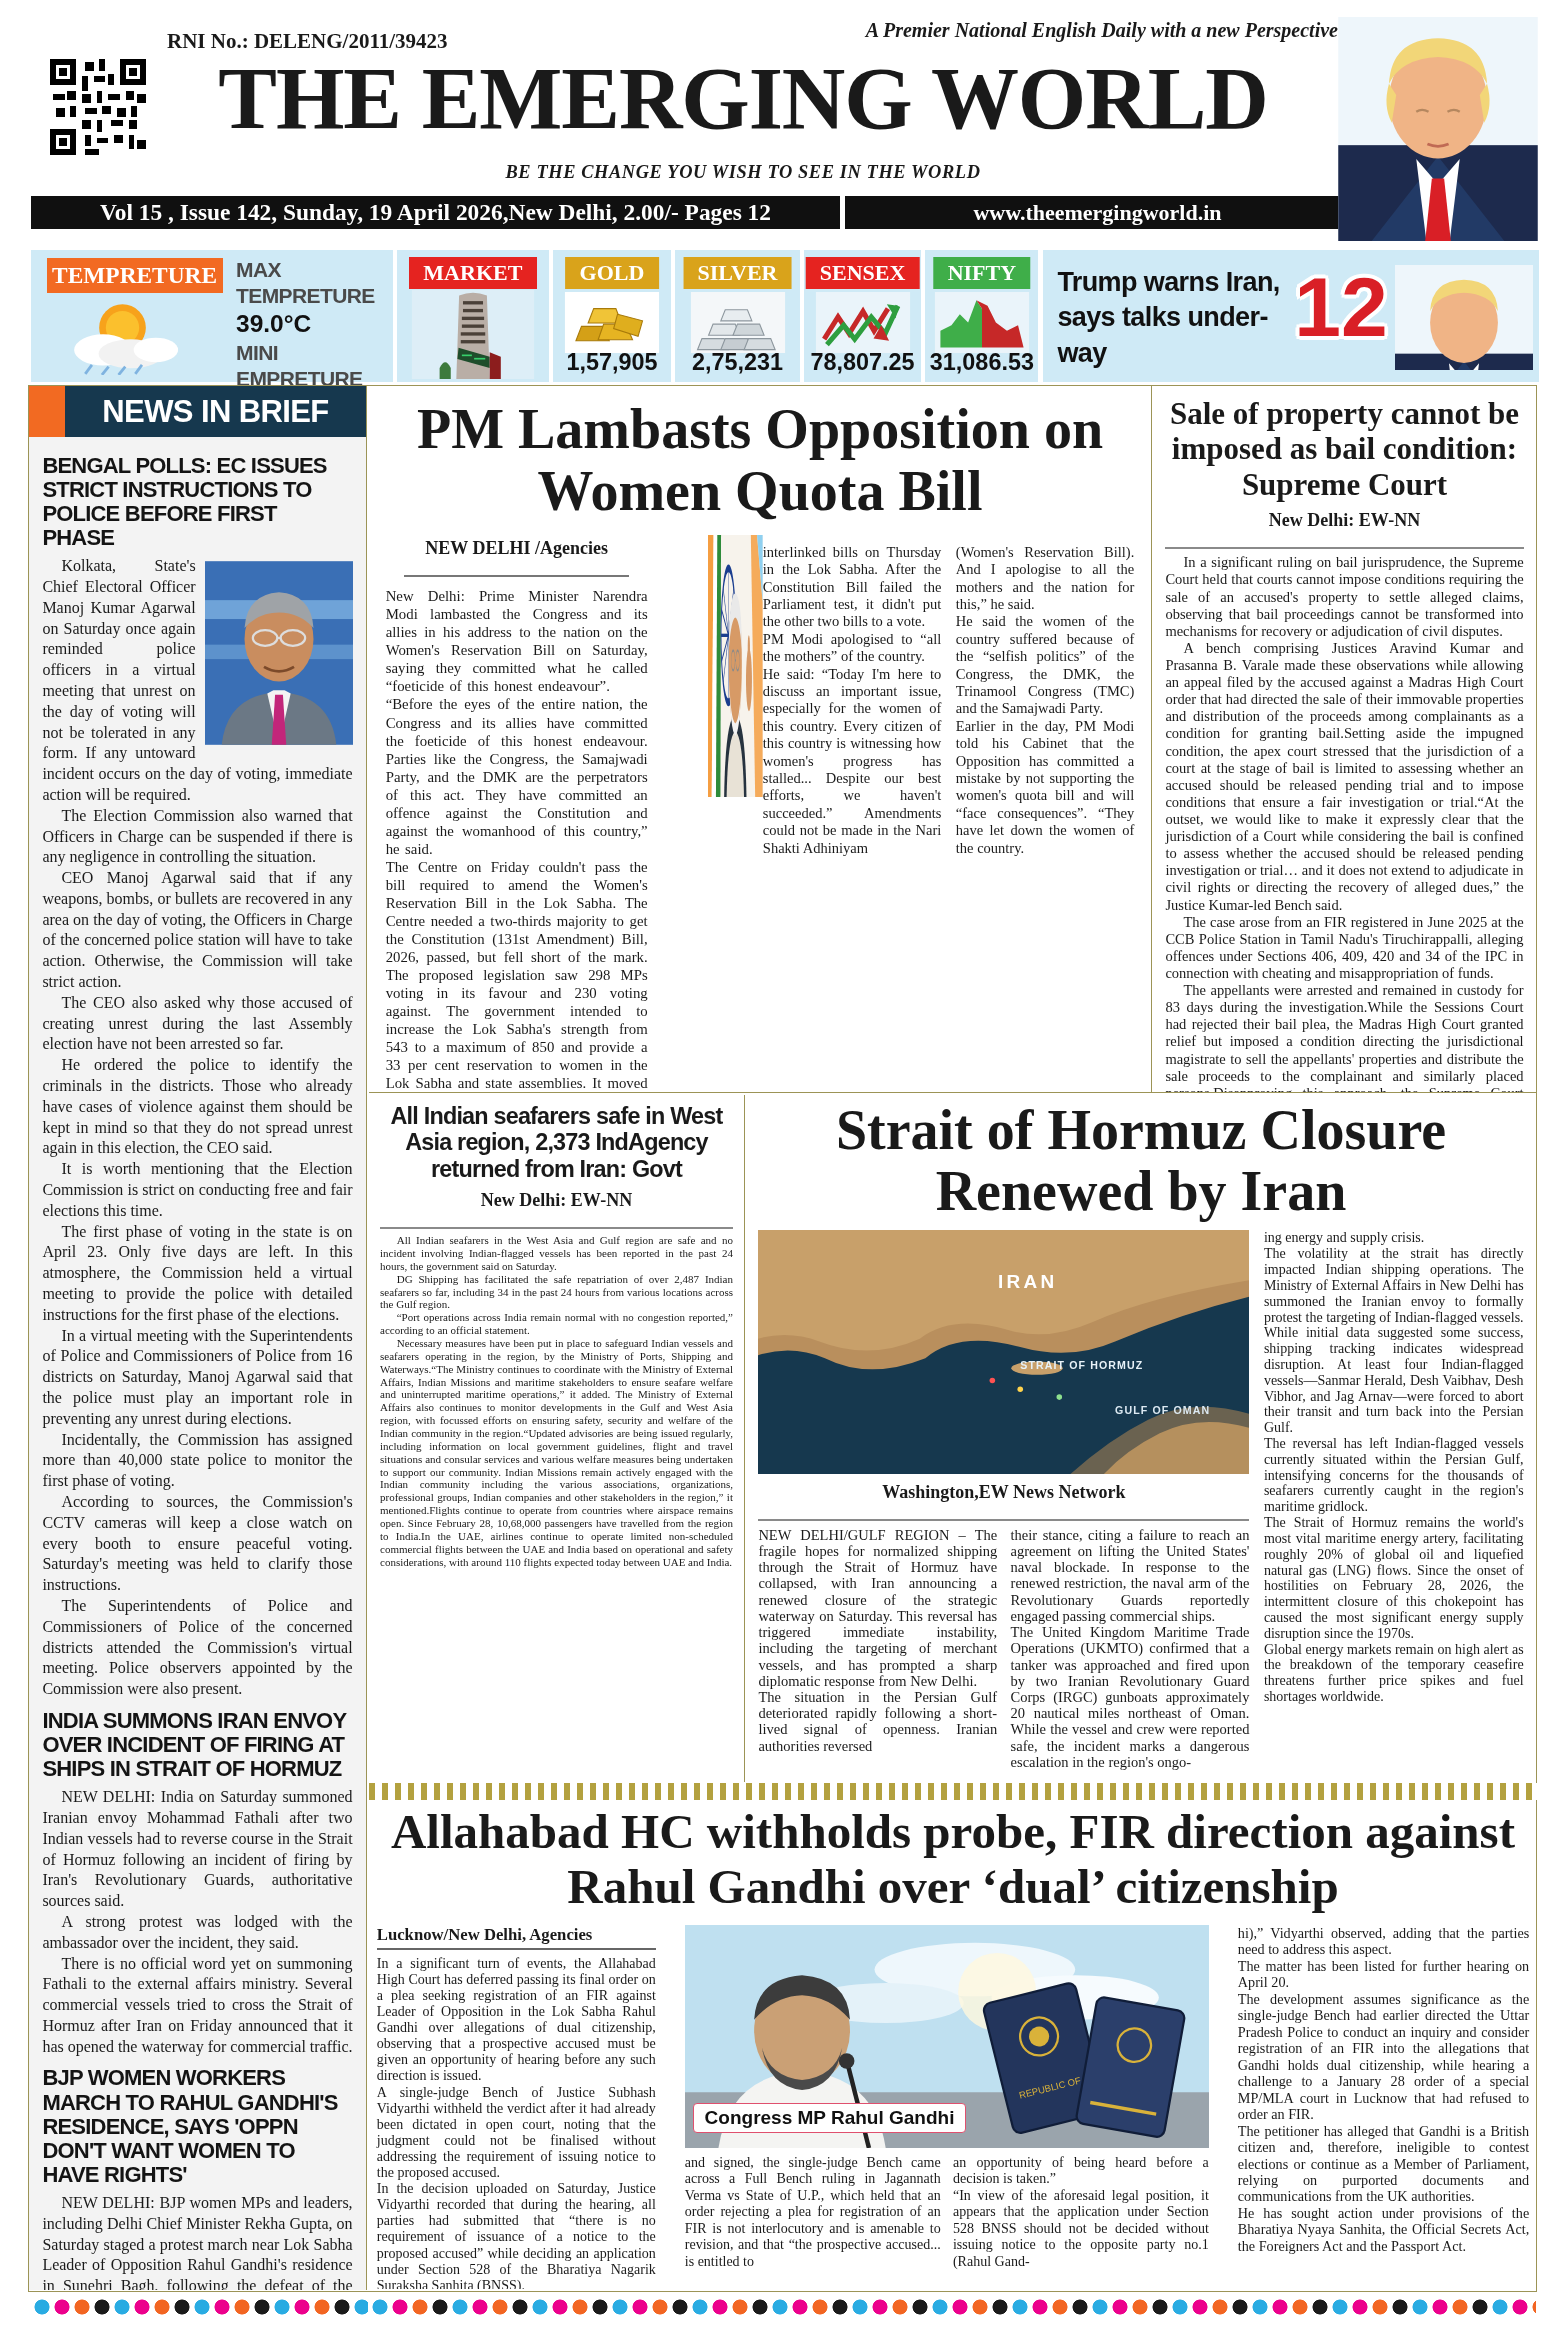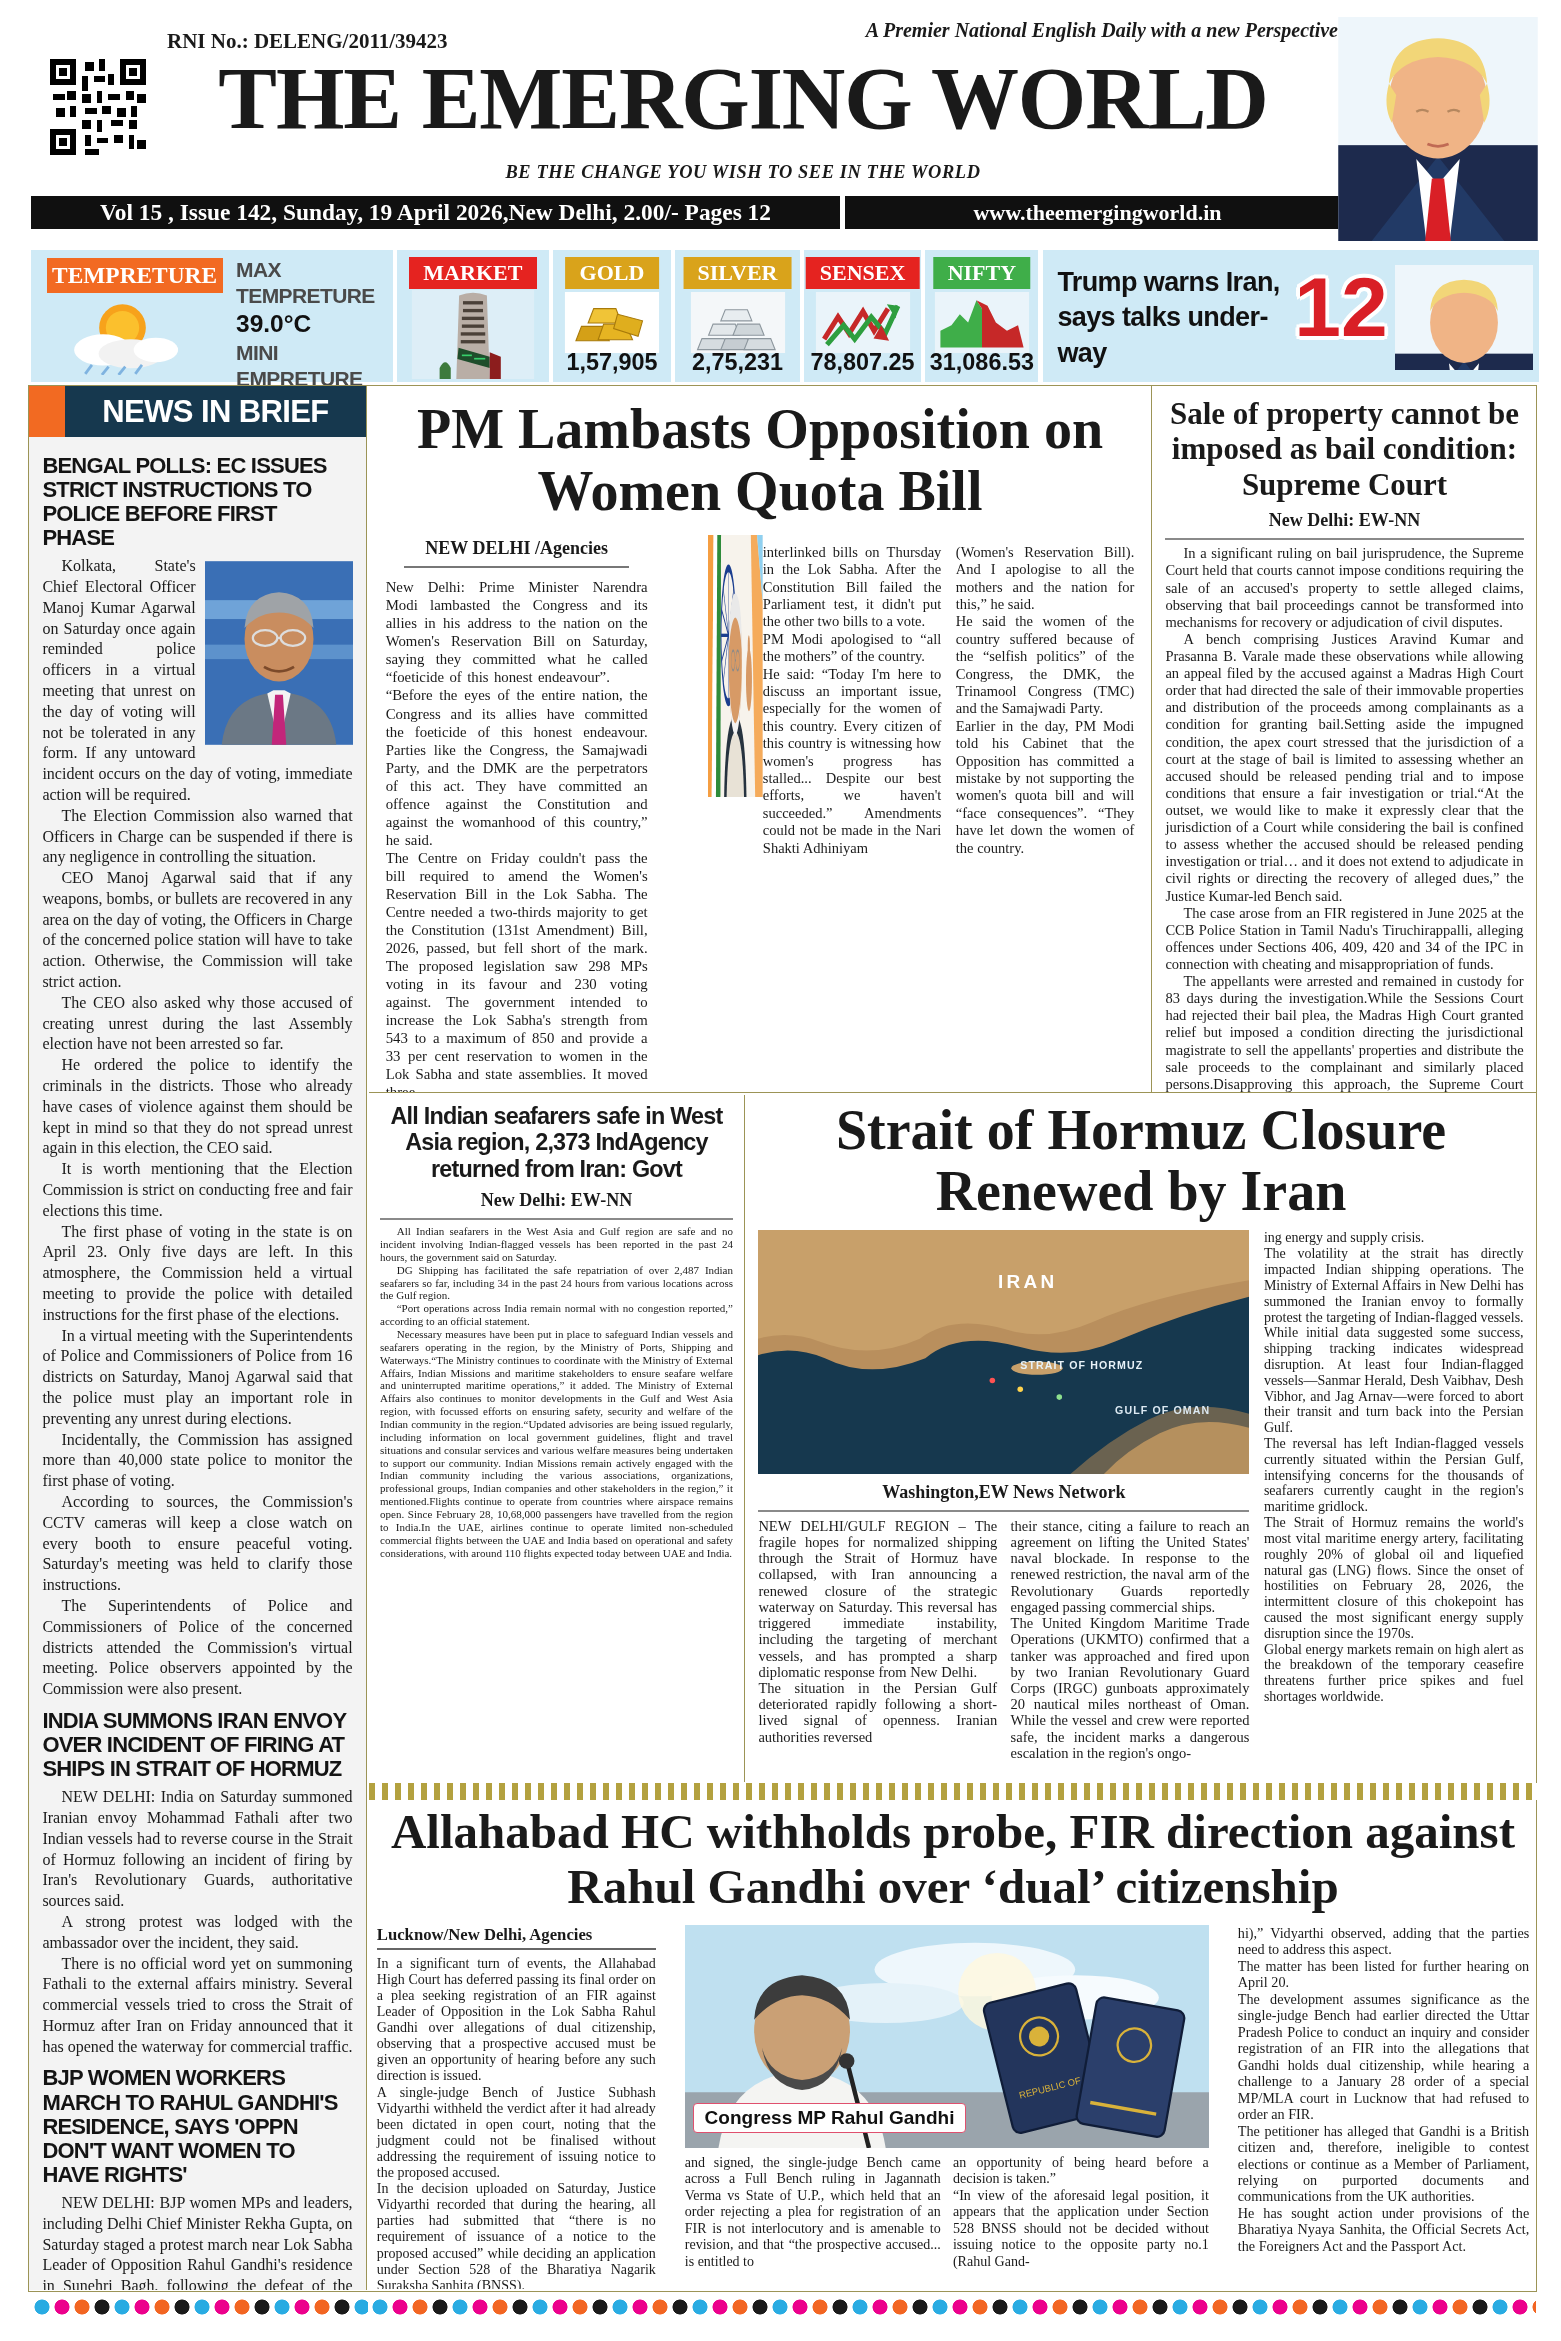--- a/index.html
+++ b/index.html
@@ -49,21 +49,21 @@
   .nib { display:flex; height:51px; }
   .nib-accent { width:36px; background:#f26a22; }
   .nib-title { flex:1; background:#16384e; color:#fff; font-family:"Liberation Sans",sans-serif; font-weight:bold; font-size:31px; letter-spacing:-0.6px; display:flex; align-items:center; justify-content:center; }
   .brief-body { padding:7.8px 13.4px 0 13.4px; }
   .brief-hl { font-family:"Liberation Sans",sans-serif; font-weight:bold; font-size:22px; letter-spacing:-0.8px; line-height:1.1; color:#141414; margin:9px 0 5.6px; }
   .brief-list p { font-size:16px; line-height:1.3; text-align:justify; text-indent:19px; margin:0; }
   .brief-figure { float:right; width:148px; height:184px; margin:4.5px 0 5.6px 9px; }
 
   
   .rule { border-bottom:2.2px solid #8a8a8a; }
-  .byline { text-align:center; font-weight:bold; font-size:18px; padding-bottom:7px; }
+  .byline { text-align:center; font-weight:bold; font-size:18px; padding-bottom:16px; }
   .bodytxt p { text-align:justify; margin:0; }
 
   
   .top-band { left:340px; top:0; width:1168px; height:707px; border-bottom:1.7px solid #9c9456; display:flex; }
   .pm { width:783px; border-right:1.7px solid #9c9456; padding:13.4px 16.7px 0; overflow:hidden; }
   .pm-headline { text-align:center; font-weight:bold; font-size:56px; line-height:1.1; margin-bottom:12.3px; }
   .pm-flex { display:flex; gap:14.5px; }
   .pm-col1 { width:262px; flex:none; }
   .pm-byline { width:86%; margin:3.3px auto 10px; border-bottom:2.8px solid #777; }
   .pm-col1 p { font-size:14.8px; line-height:1.22; word-spacing:1.7px; }

